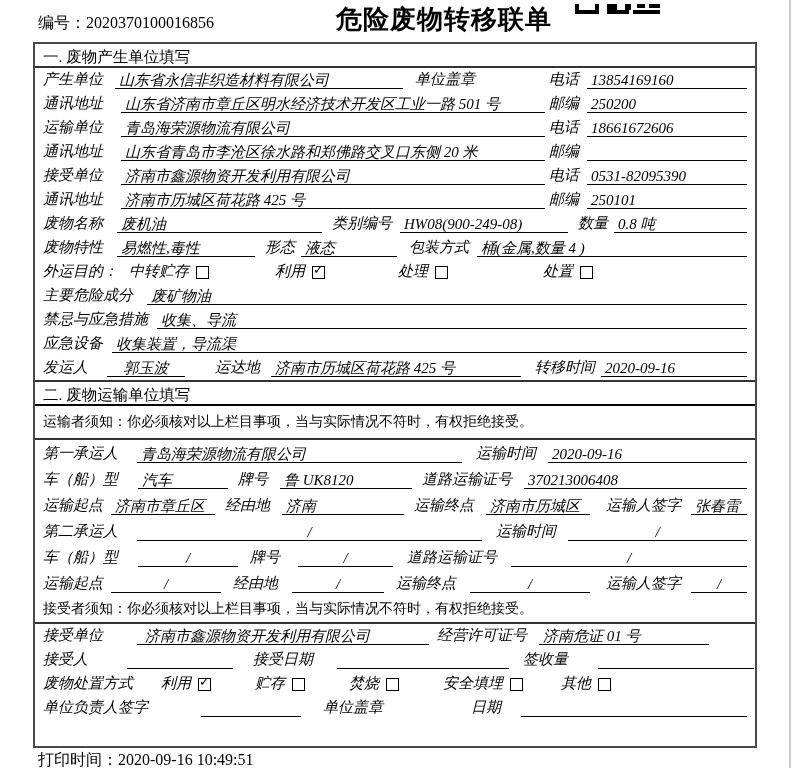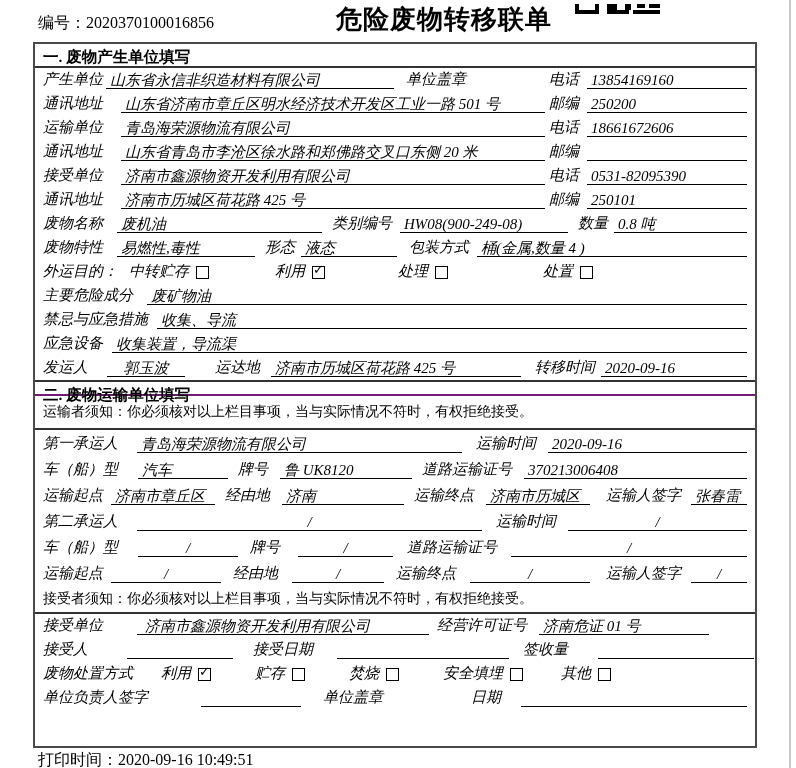--- a/index.html
+++ b/index.html
@@ -6,23 +6,23 @@
   html,body { width:796px; height:768px; background:#fff; }
   body { font-family:"Liberation Serif","DejaVu Serif",serif; color:#000; }
   .page { position:relative; width:796px; height:768px; overflow:hidden; background:#fff; }
   .edge { position:absolute; left:789px; top:0; width:2px; height:768px; background:#c9c9c9; }
   .serial { position:absolute; left:38px; top:13px; font-size:16px; white-space:nowrap; }
   .title { position:absolute; left:0; right:0; top:2px; text-align:center; font-size:26px;
            font-weight:bold; transform:translateX(46px); letter-spacing:1px; }
   .qr { position:absolute; left:575px; top:0; }
   .tbl { position:absolute; left:33px; top:42px; width:724px; height:706px;
          border:2px solid #4a4a4a; display:flex; flex-direction:column; background:#fff; }
-  .sh { font-weight:bold; font-size:15.5px; padding:3px 8px 0; }
+  .sh { font-weight:normal; font-size:15.5px; padding:3px 8px 0; }
   .sh1 { height:24px; border-bottom:2px solid #333; }
-  .sh2 { height:16px; border-top:2px solid #333; border-bottom:2px solid #701a75; }
+  .sh2 { height:26px; border-top:2px solid #333; border-bottom:2px solid #000000; }
   .notice { display:flex; align-items:center; padding:0 8px; border-bottom:2px solid #333; font-size:14px; }
   .n2 { height:34px; } .n3 { height:28px; }
   .r { display:flex; align-items:flex-end; padding:0 8px 3px; font-size:15px;font-style:italic; }
   .r24 { height:24px; } .r26 { height:26px; }
   .l { white-space:nowrap; flex:none; }
   .f { border-bottom:1px solid #000; white-space:nowrap; height:18px; line-height:18px;
        padding:0 4px; flex:none; overflow:hidden; }
   .fx { flex:1 1 auto; }
   .tc { text-align:center; }
   .mla { margin-left:auto; }
@@ -55,21 +55,21 @@
 
   <div class="serial"><span>编号：</span><span>2020370100016856</span></div>
   <div class="title">危险废物转移联单</div>
 
   <div class="tbl">
 
     <div class="sh sh1">一. 废物产生单位填写</div>
 
     <div class="r r24">
       <span class="l">产生单位</span>
-      <span class="f" style="width:288px;margin-left:3px">山东省永信非织造材料有限公司</span>
+      <span class="f" style="width:288px;margin-left:12px">山东省永信非织造材料有限公司</span>
       <span class="l" style="margin-left:12px">单位盖章</span>
       <span class="l mla">电话</span>
       <span class="f" style="width:160px;margin-left:8px">13854169160</span>
     </div>
 
     <div class="r r24">
       <span class="l">通讯地址</span>
       <span class="f" style="width:424px;margin-left:18px">山东省济南市章丘区明水经济技术开发区工业一路 501 号</span>
       <span class="l mla">邮编</span>
       <span class="f" style="width:160px;margin-left:8px">250200</span>

